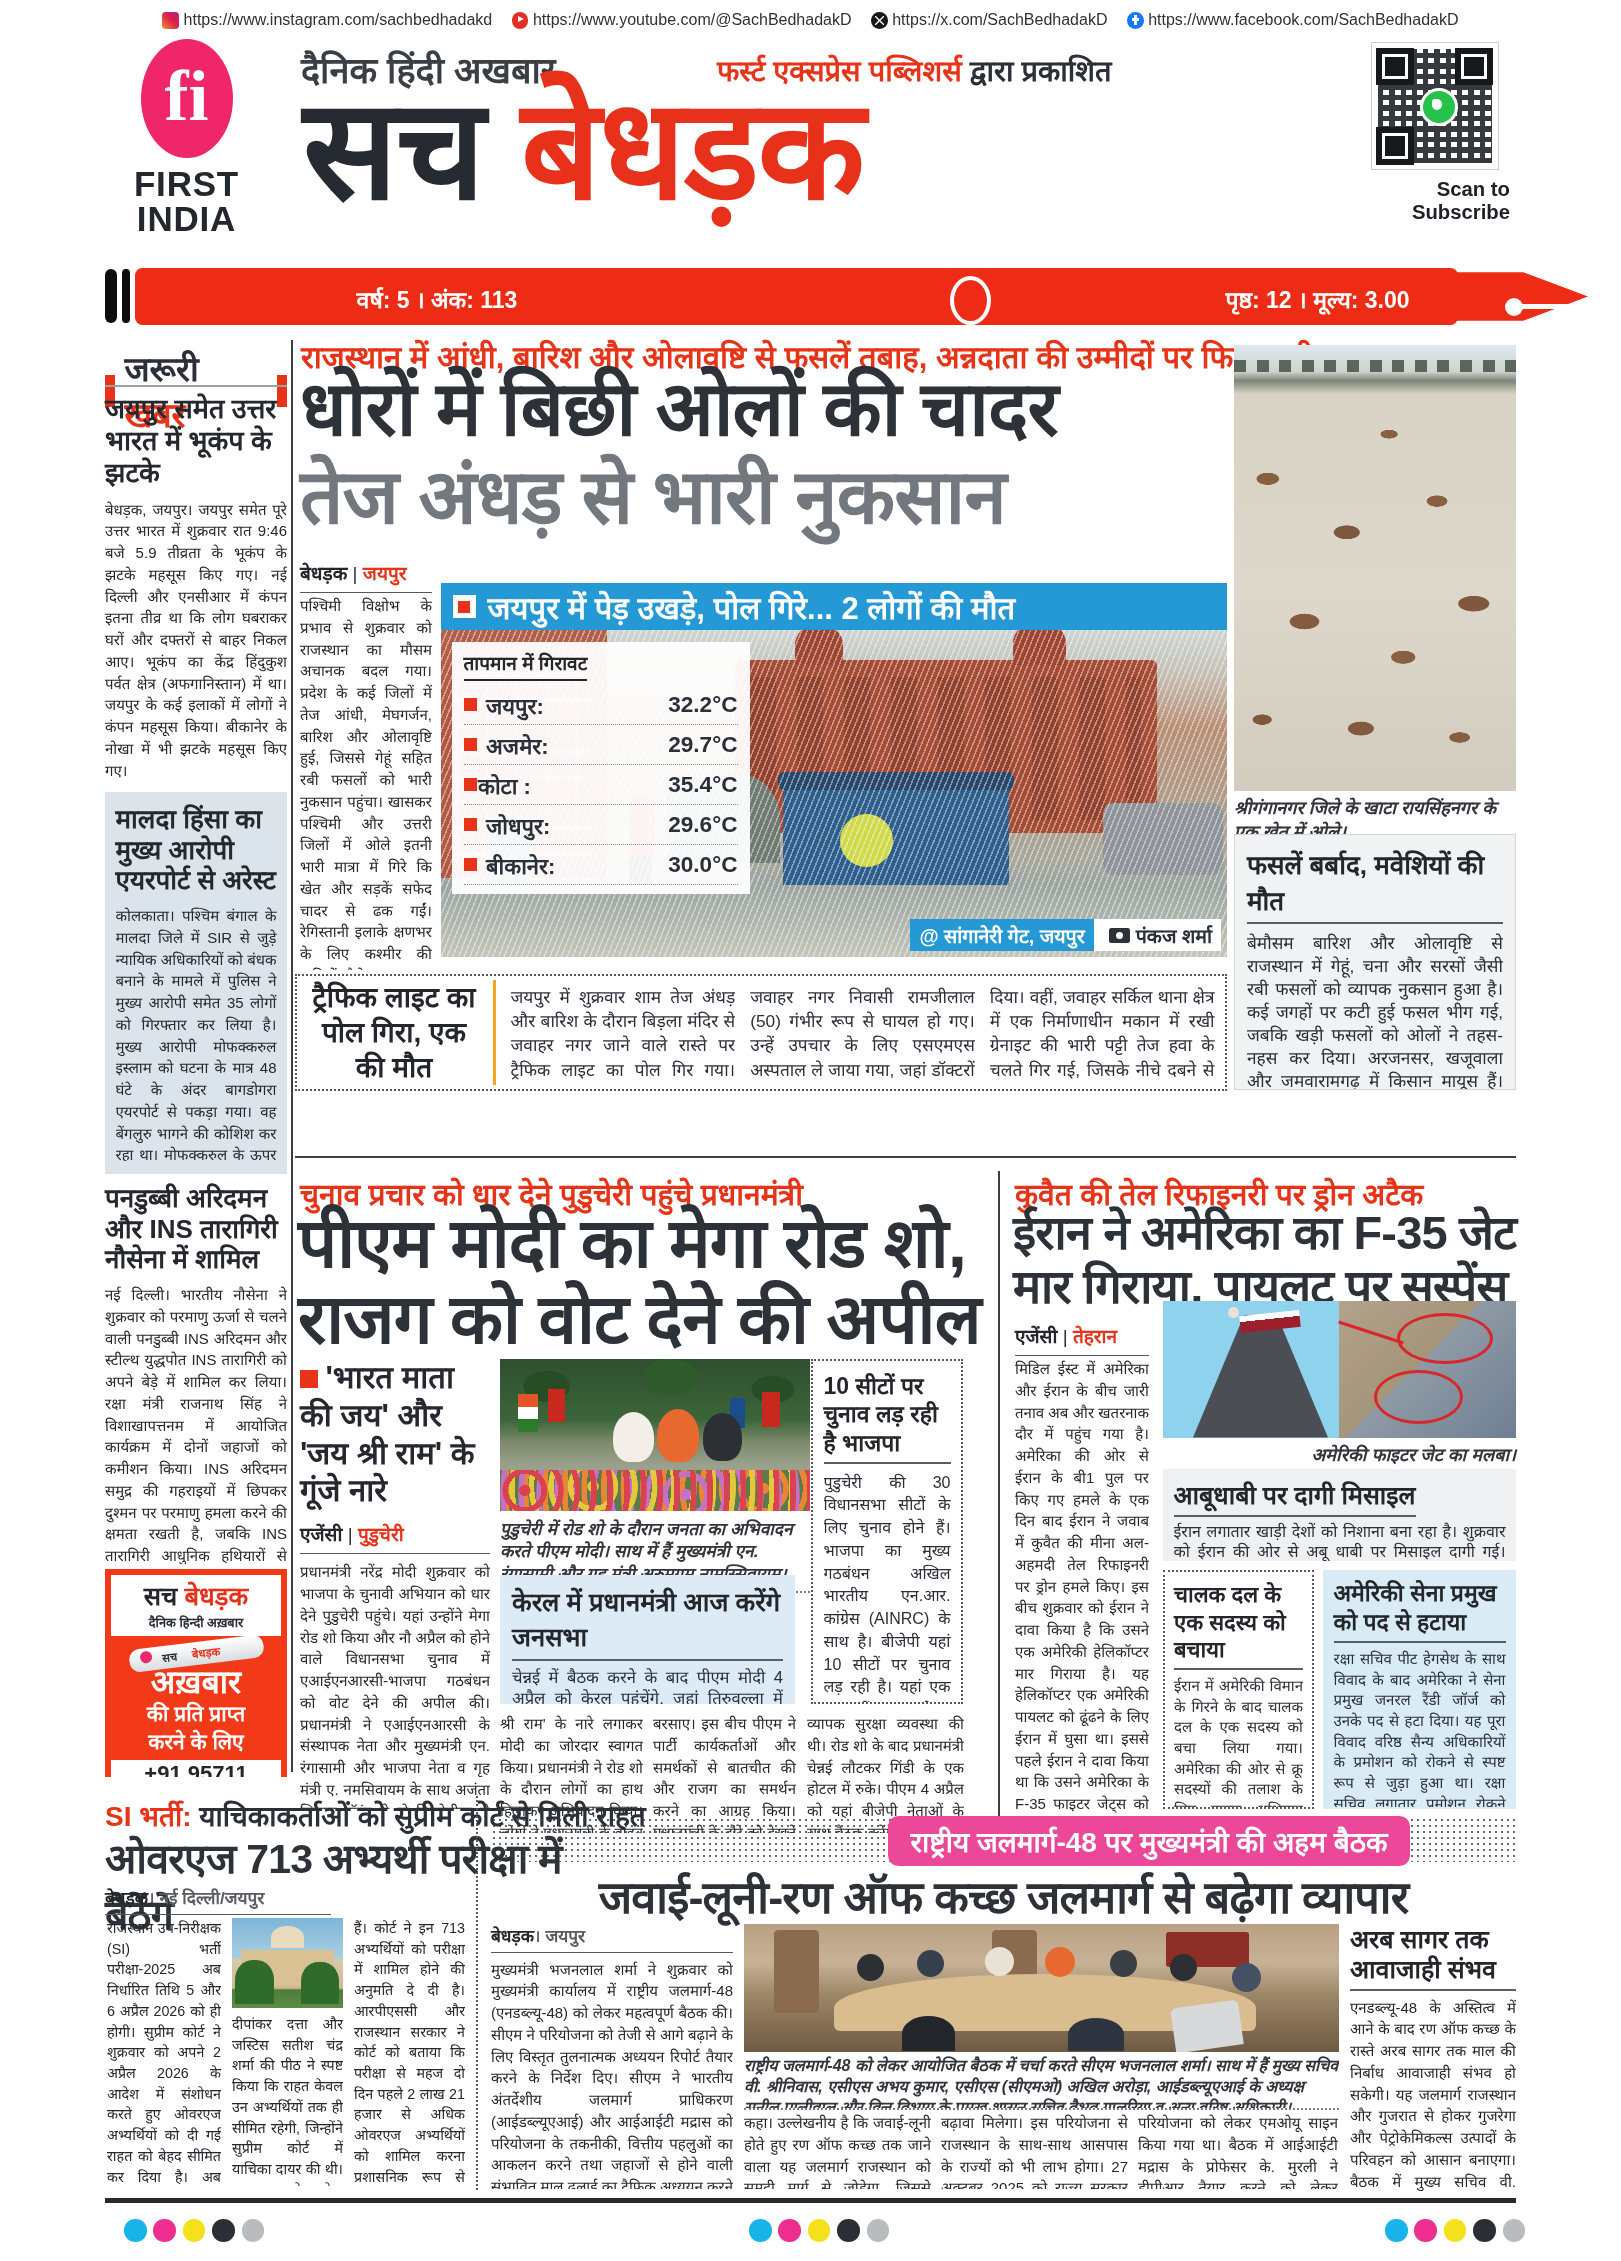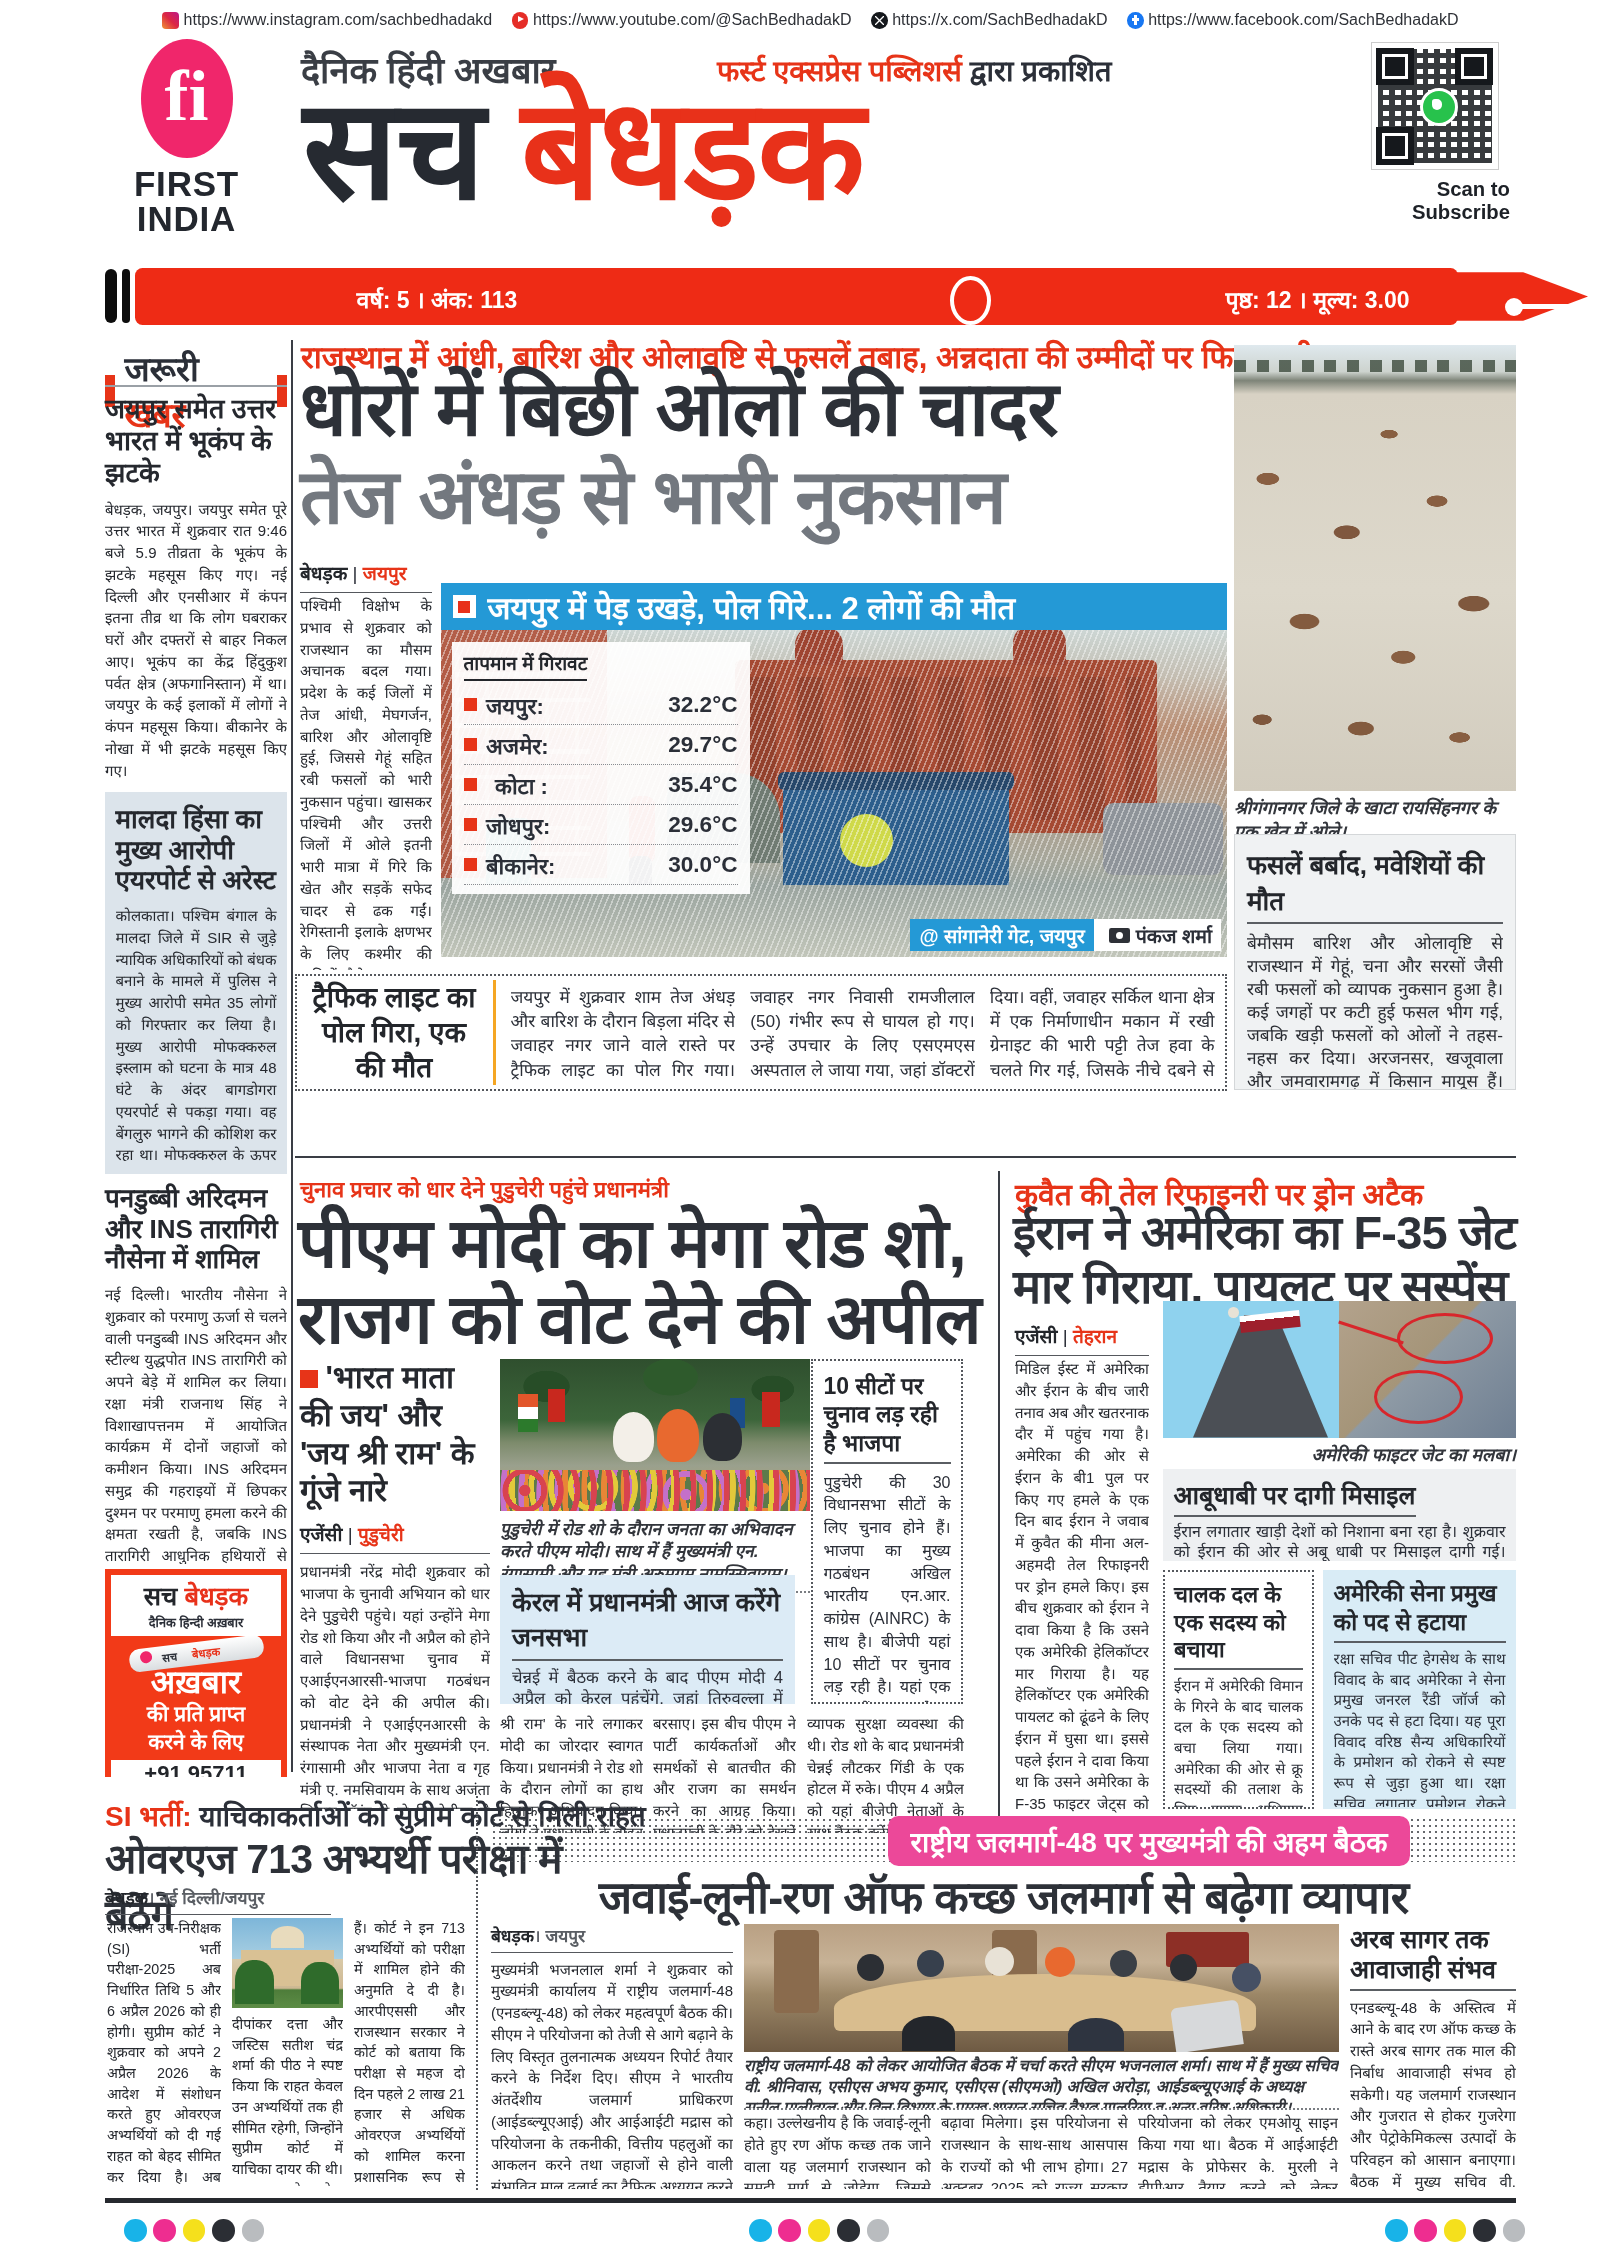--- a/index.html
+++ b/index.html
@@ -182,21 +182,21 @@
         <div style="display:flex;align-items:center;gap:9px;padding:4.5px 0;border-bottom:1.5px dotted #8a8d92;">
             <span class="sq" style="width:13.5px;height:13.5px;"></span>
             <span style="font-size:22px;font-weight:800;flex:1;">जयपुर:</span>
             <span style="font-size:22.6px;font-weight:900;">32.2°C</span>
           </div>
         <div style="display:flex;align-items:center;gap:9px;padding:4.5px 0;border-bottom:1.5px dotted #8a8d92;">
             <span class="sq" style="width:13.5px;height:13.5px;"></span>
             <span style="font-size:22px;font-weight:800;flex:1;">अजमेर:</span>
             <span style="font-size:22.6px;font-weight:900;">29.7°C</span>
           </div>
-        <div style="display:flex;align-items:center;gap:18px;padding:4.5px 0;border-bottom:1.5px dotted #8a8d92;">
+        <div style="display:flex;align-items:center;gap:1px;padding:4.5px 0;border-bottom:1.5px dotted #8a8d92;">
             <span class="sq" style="width:13.5px;height:13.5px;"></span>
             <span style="font-size:22px;font-weight:800;flex:1;">कोटा :</span>
             <span style="font-size:22.6px;font-weight:900;">35.4°C</span>
           </div>
         <div style="display:flex;align-items:center;gap:9px;padding:4.5px 0;border-bottom:1.5px dotted #8a8d92;">
             <span class="sq" style="width:13.5px;height:13.5px;"></span>
             <span style="font-size:22px;font-weight:800;flex:1;">जोधपुर:</span>
             <span style="font-size:22.6px;font-weight:900;">29.6°C</span>
           </div>
         <div style="display:flex;align-items:center;gap:9px;padding:4.5px 0;border-bottom:1.5px dotted #8a8d92;">
@@ -232,21 +232,21 @@
   <div class="abs dotbox" style="left:295px;top:974px;width:932px;height:117px;box-sizing:border-box;display:flex;padding:9px 10.5px;gap:15px;">
     <div style="width:173px;font-size:28px;font-weight:900;color:#23262b;text-align:center;align-self:center;line-height:1.25;border-right:3px solid #f5a623;padding-right:12px;">ट्रैफिक लाइट का पोल गिरा, एक की मौत</div>
     <div class="jt clip" style="flex:1;font-size:17.3px;line-height:1.4;">जयपुर में शुक्रवार शाम तेज अंधड़ और बारिश के दौरान बिड़ला मंदिर से जवाहर नगर जाने वाले रास्ते पर ट्रैफिक लाइट का पोल गिर गया। हादसे में बाइक सवार</div>
     <div class="jt clip" style="flex:1;font-size:17.3px;line-height:1.4;">जवाहर नगर निवासी रामजीलाल (50) गंभीर रूप से घायल हो गए। उन्हें उपचार के लिए एसएमएस अस्पताल ले जाया गया, जहां डॉक्टरों ने उन्हें मृत घोषित कर</div>
     <div class="jt clip" style="flex:1;font-size:17.3px;line-height:1.4;">दिया। वहीं, जवाहर सर्किल थाना क्षेत्र में एक निर्माणाधीन मकान में रखी ग्रेनाइट की भारी पट्टी तेज हवा के चलते गिर गई, जिसके नीचे दबने से एक वृद्ध की मौत हो गई।</div>
   </div>
 
   <div class="abs rule" style="left:295px;top:1156px;width:1221px;height:2.3px;"></div>
   <div class="abs rule" style="left:998px;top:1171px;width:1.5px;height:665px;"></div>
 
-  <div class="abs kick" style="left:300px;top:1173px;font-size:22px;">चुनाव प्रचार को धार देने पुडुचेरी पहुंचे प्रधानमंत्री</div>
+  <div class="abs kick" style="left:300px;top:1173px;font-size:30px;">चुनाव प्रचार को धार देने पुडुचेरी पहुंचे प्रधानमंत्री</div>
   <div class="abs" style="left:298px;top:1206px;font-size:69px;font-weight:900;color:#2d3138;line-height:1.1;letter-spacing:-0.8px;">
     <div>पीएम मोदी का मेगा रोड शो,</div>
     <div>राजग को वोट देने की अपील</div>
   </div>
 
   <div class="abs" style="left:300px;top:1359px;width:190px;">
     <div style="font-size:31px;font-weight:900;line-height:1.22;color:#25282e;"><span class="sq" style="width:18px;height:18px;margin-right:7.5px;"></span><span>'भारत माता की जय' और 'जय श्री राम' के गूंजे नारे</span></div>
     <div class="byline" style="margin-top:10.5px;border-bottom:1.5px solid #55585d;padding-bottom:6px;">
       <b>एजेंसी</b> <span>|</span> <span class="pl">पुडुचेरी</span>
     </div>

